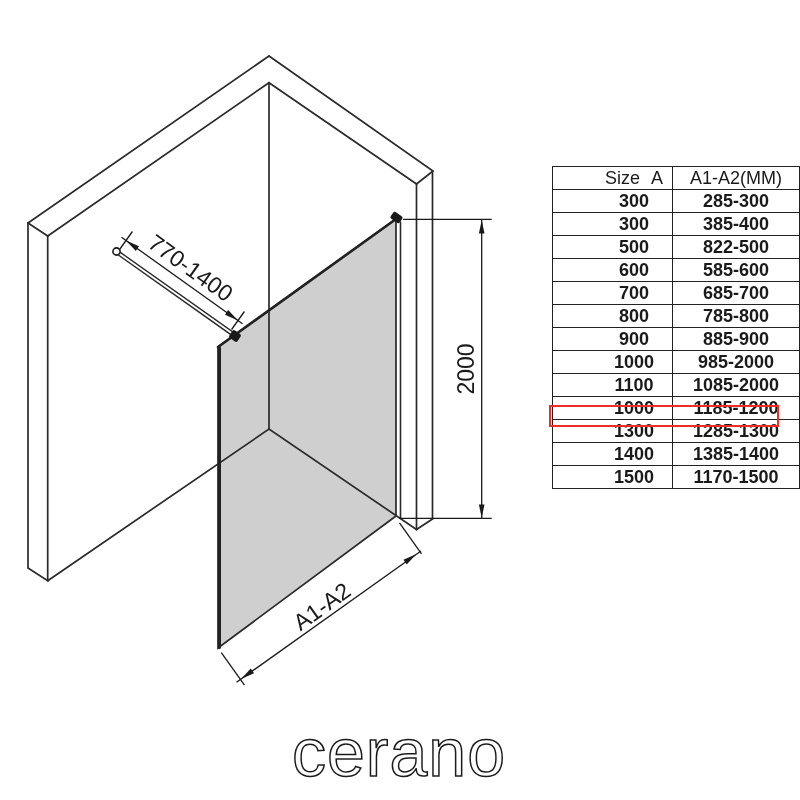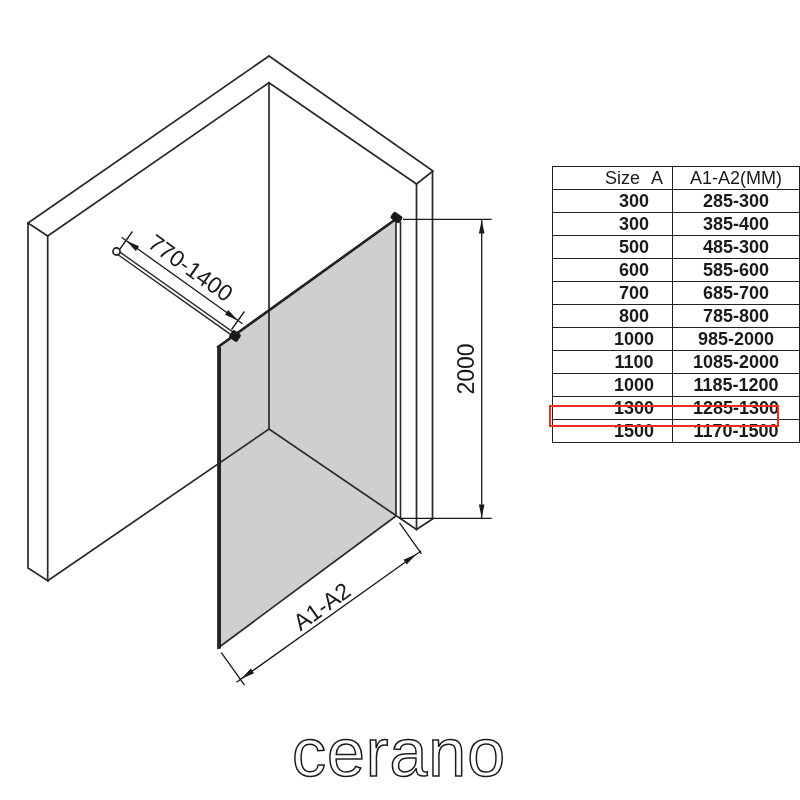--- a/index.html
+++ b/index.html
@@ -112,51 +112,59 @@
         <tr>
             <td class="col-size">300</td>
             <td class="col-range">285-300</td>
           </tr>
         <tr>
             <td class="col-size">300</td>
             <td class="col-range">385-400</td>
           </tr>
         <tr>
             <td class="col-size">500</td>
-            <td class="col-range">485-300</td>
+            <td class="col-range">822-500</td>
           </tr>
         <tr>
             <td class="col-size">600</td>
             <td class="col-range">585-600</td>
           </tr>
         <tr>
             <td class="col-size">700</td>
             <td class="col-range">685-700</td>
           </tr>
         <tr>
             <td class="col-size">800</td>
             <td class="col-range">785-800</td>
+          </tr>
+        <tr>
+            <td class="col-size">900</td>
+            <td class="col-range">885-900</td>
           </tr>
         <tr>
             <td class="col-size">1000</td>
             <td class="col-range">985-2000</td>
           </tr>
         <tr>
             <td class="col-size">1100</td>
             <td class="col-range">1085-2000</td>
           </tr>
         <tr>
             <td class="col-size">1000</td>
             <td class="col-range">1185-1200</td>
           </tr>
         <tr>
             <td class="col-size">1300</td>
             <td class="col-range">1285-1300</td>
           </tr>
         <tr>
+            <td class="col-size">1400</td>
+            <td class="col-range">1385-1400</td>
+          </tr>
+        <tr>
             <td class="col-size">1500</td>
             <td class="col-range">1170-1500</td>
           </tr>
       </tbody>
     </table>
   </div>
 
   <div class="highlight-box"></div>
 
 </div>

